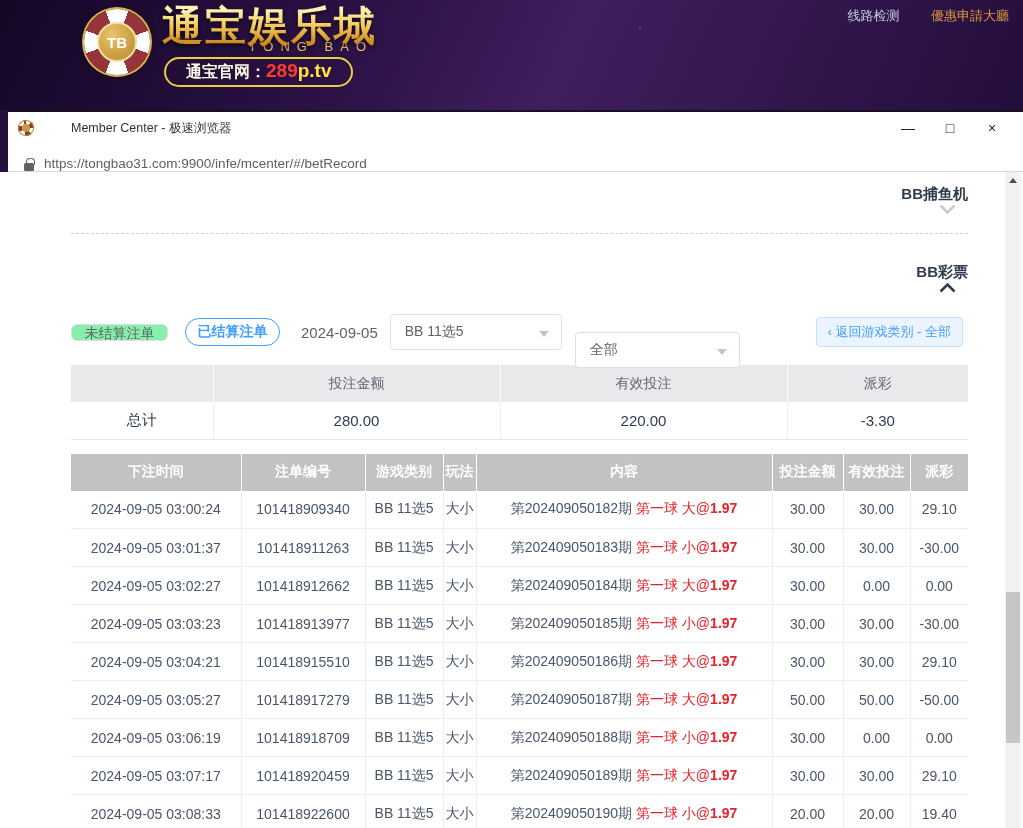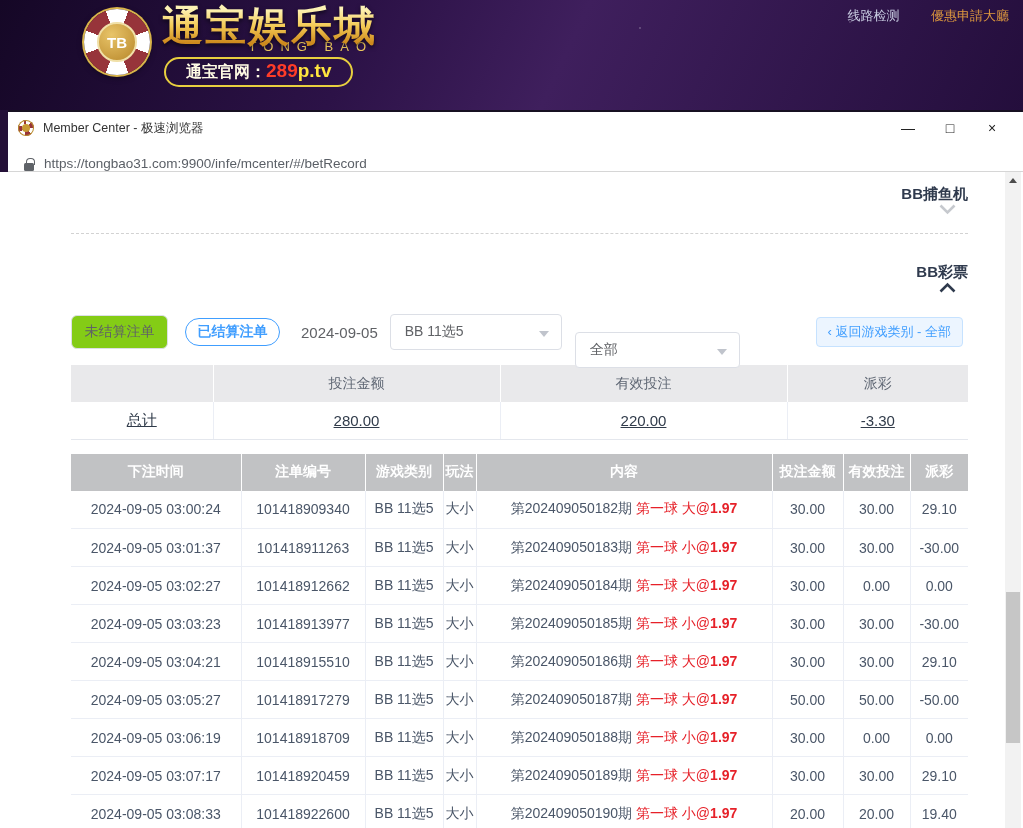--- a/index.html
+++ b/index.html
@@ -40,21 +40,21 @@
   .banner-nav a{ text-decoration:none; cursor:pointer; }
   .nav-line{ color:#c9cde2; margin-right:28px; }
   .nav-promo{ color:#e09a3e; }
   .tagline{ position:absolute; right:26px; bottom:11px; font-family:"DejaVu Serif","Liberation Serif",serif;
     font-style:italic; font-size:27px; letter-spacing:7px; font-weight:bold;
     background:linear-gradient(180deg,#e7c670,#b98a2c); -webkit-background-clip:text; background-clip:text; color:transparent; }
 
   
   .left-strip{ position:absolute; left:0; top:110px; width:8px; height:62px; background:#241038; }
   .chrome{ margin-left:8px; }
-  .titlebar{ height:34px; background:#fff; border-top:2px solid #171021; display:flex; align-items:center; padding-left:10px; }
+  .titlebar{ height:34px; background:#fff; border-top:2px solid #171021; display:flex; align-items:center; padding-left:10px;gap:28px; }
   .favicon{ position:relative; width:16px; height:16px; border-radius:50%;
     background:conic-gradient(#fff 0 40deg,#97343a 40deg 90deg,#fff 90deg 140deg,#97343a 140deg 190deg,#fff 190deg 240deg,#97343a 240deg 290deg,#fff 290deg 340deg,#97343a 340deg 360deg);
     box-shadow:0 0 0 1px #b88a2a inset; }
   .favicon:after{ content:''; position:absolute; inset:4px; border-radius:50%; background:#c79a35; }
   .win-title{ margin-left:9px; font-size:12.5px; color:#333; }
   .win-controls{ margin-left:auto; display:flex; align-items:center; padding-right:10px; }
   .win-btn{ width:42px; text-align:center; font-size:14px; color:#222; cursor:pointer; line-height:30px; }
   .urlbar{ height:28px; background:#fff; border-bottom:1px solid #d6d6d6; display:flex; align-items:flex-end; padding-left:16px; }
   .lock{ position:relative; width:10px; height:8px; background:#5f6368; border-radius:1.5px; margin-top:3px; }
   .lock:before{ content:''; position:absolute; top:-5px; left:1.5px; width:7px; height:6px;
@@ -64,41 +64,41 @@
   
   .content{ position:relative; height:656px; background:#fff; padding:13px 0 0 63px; }
   .inner{ width:897px; }
   .sec-header{ display:flex; align-items:flex-end; justify-content:space-between; cursor:pointer;flex-direction:column; }
   .sec-title{ font-size:15px; font-weight:bold; color:#2f3a4d; }
   .sec-chevron{ margin-right:12px; display:flex; cursor:pointer; }
   .dashed{ border-top:1px dashed #d2d2d2; margin-top:18px; }
   .sec2{ margin-top:29px; }
 
   .filter-row{ display:flex; align-items:center; margin-top:22px; height:34px; }
-  .btn-plain{ width:97px; height:34px; border:1px solid #dcdfe6; border-radius:6px; background:#84cc16;
+  .btn-plain{ width:97px; height:17px; border:1px solid #dcdfe6; border-radius:6px; background:#86efac;
     color:#606266; font-size:14px; cursor:pointer; }
   .btn-active{ width:95px; height:28px; margin-left:17px; border:1px solid #409eff; border-radius:17px; background:#fff;
     color:#409eff; font-size:14px; font-weight:bold; cursor:pointer; }
   .date-label{ margin-left:21px; font-size:15px; color:#606266; }
   .select{ position:relative; height:36px; border:1px solid #dcdfe6; border-radius:4px; background:#fff;
     display:flex; align-items:center; padding:0 30px 0 14px; font-size:14px; color:#606266; cursor:pointer; }
   .select1{ width:172px; margin-left:12px; }
   .select2{ width:165px; margin-left:13px;margin-top:36px; }
   .sel-arrow{ position:absolute; right:12px; top:16px; width:0; height:0;
     border-left:5px solid transparent; border-right:5px solid transparent; border-top:6px solid #c0c4cc; }
   .btn-back{ margin-left:auto; margin-right:5px; height:30px; padding:0 11px; background:#ecf5ff;
     border:1px solid #c6e2ff; border-radius:4px; color:#409eff; font-size:13px; cursor:pointer; }
 
   table{ border-collapse:collapse; table-layout:fixed; width:897px; }
   .summary{ margin-top:16px; }
   .summary th{ height:37px; background:#e9e9eb; color:#5e6673; font-size:14px; font-weight:normal;
     border-right:1px solid #fff; }
   .summary th:last-child{ border-right:none; }
   .summary td{ height:37px; text-align:center; font-size:15px; color:#303b4a;
-    border-right:1px solid #ebeef5; border-bottom:1px solid #e4e7ed; background:#fff;text-decoration:underline; }
+    border-right:1px solid #ebeef5; border-bottom:1px solid #e4e7ed; background:#fff; }
   .summary td:last-child{ border-right:none; }
 
   .main{ margin-top:14px; }
   .main th{ height:37px; background:#c1c2c4; color:#fff; font-size:14px; font-weight:bold;
     border-right:1px solid #fff; overflow:hidden; white-space:nowrap; }
   .main th:last-child{ border-right:none; }
   .main td{ height:38px; text-align:center; font-size:14px; color:#4a5668; background:#fff;
     border-right:1px solid #ebeef5; border-bottom:1px solid #ebeef5; white-space:nowrap; overflow:hidden; }
   .main td:last-child{ border-right:none; }
   .red{ color:#e62129; }

